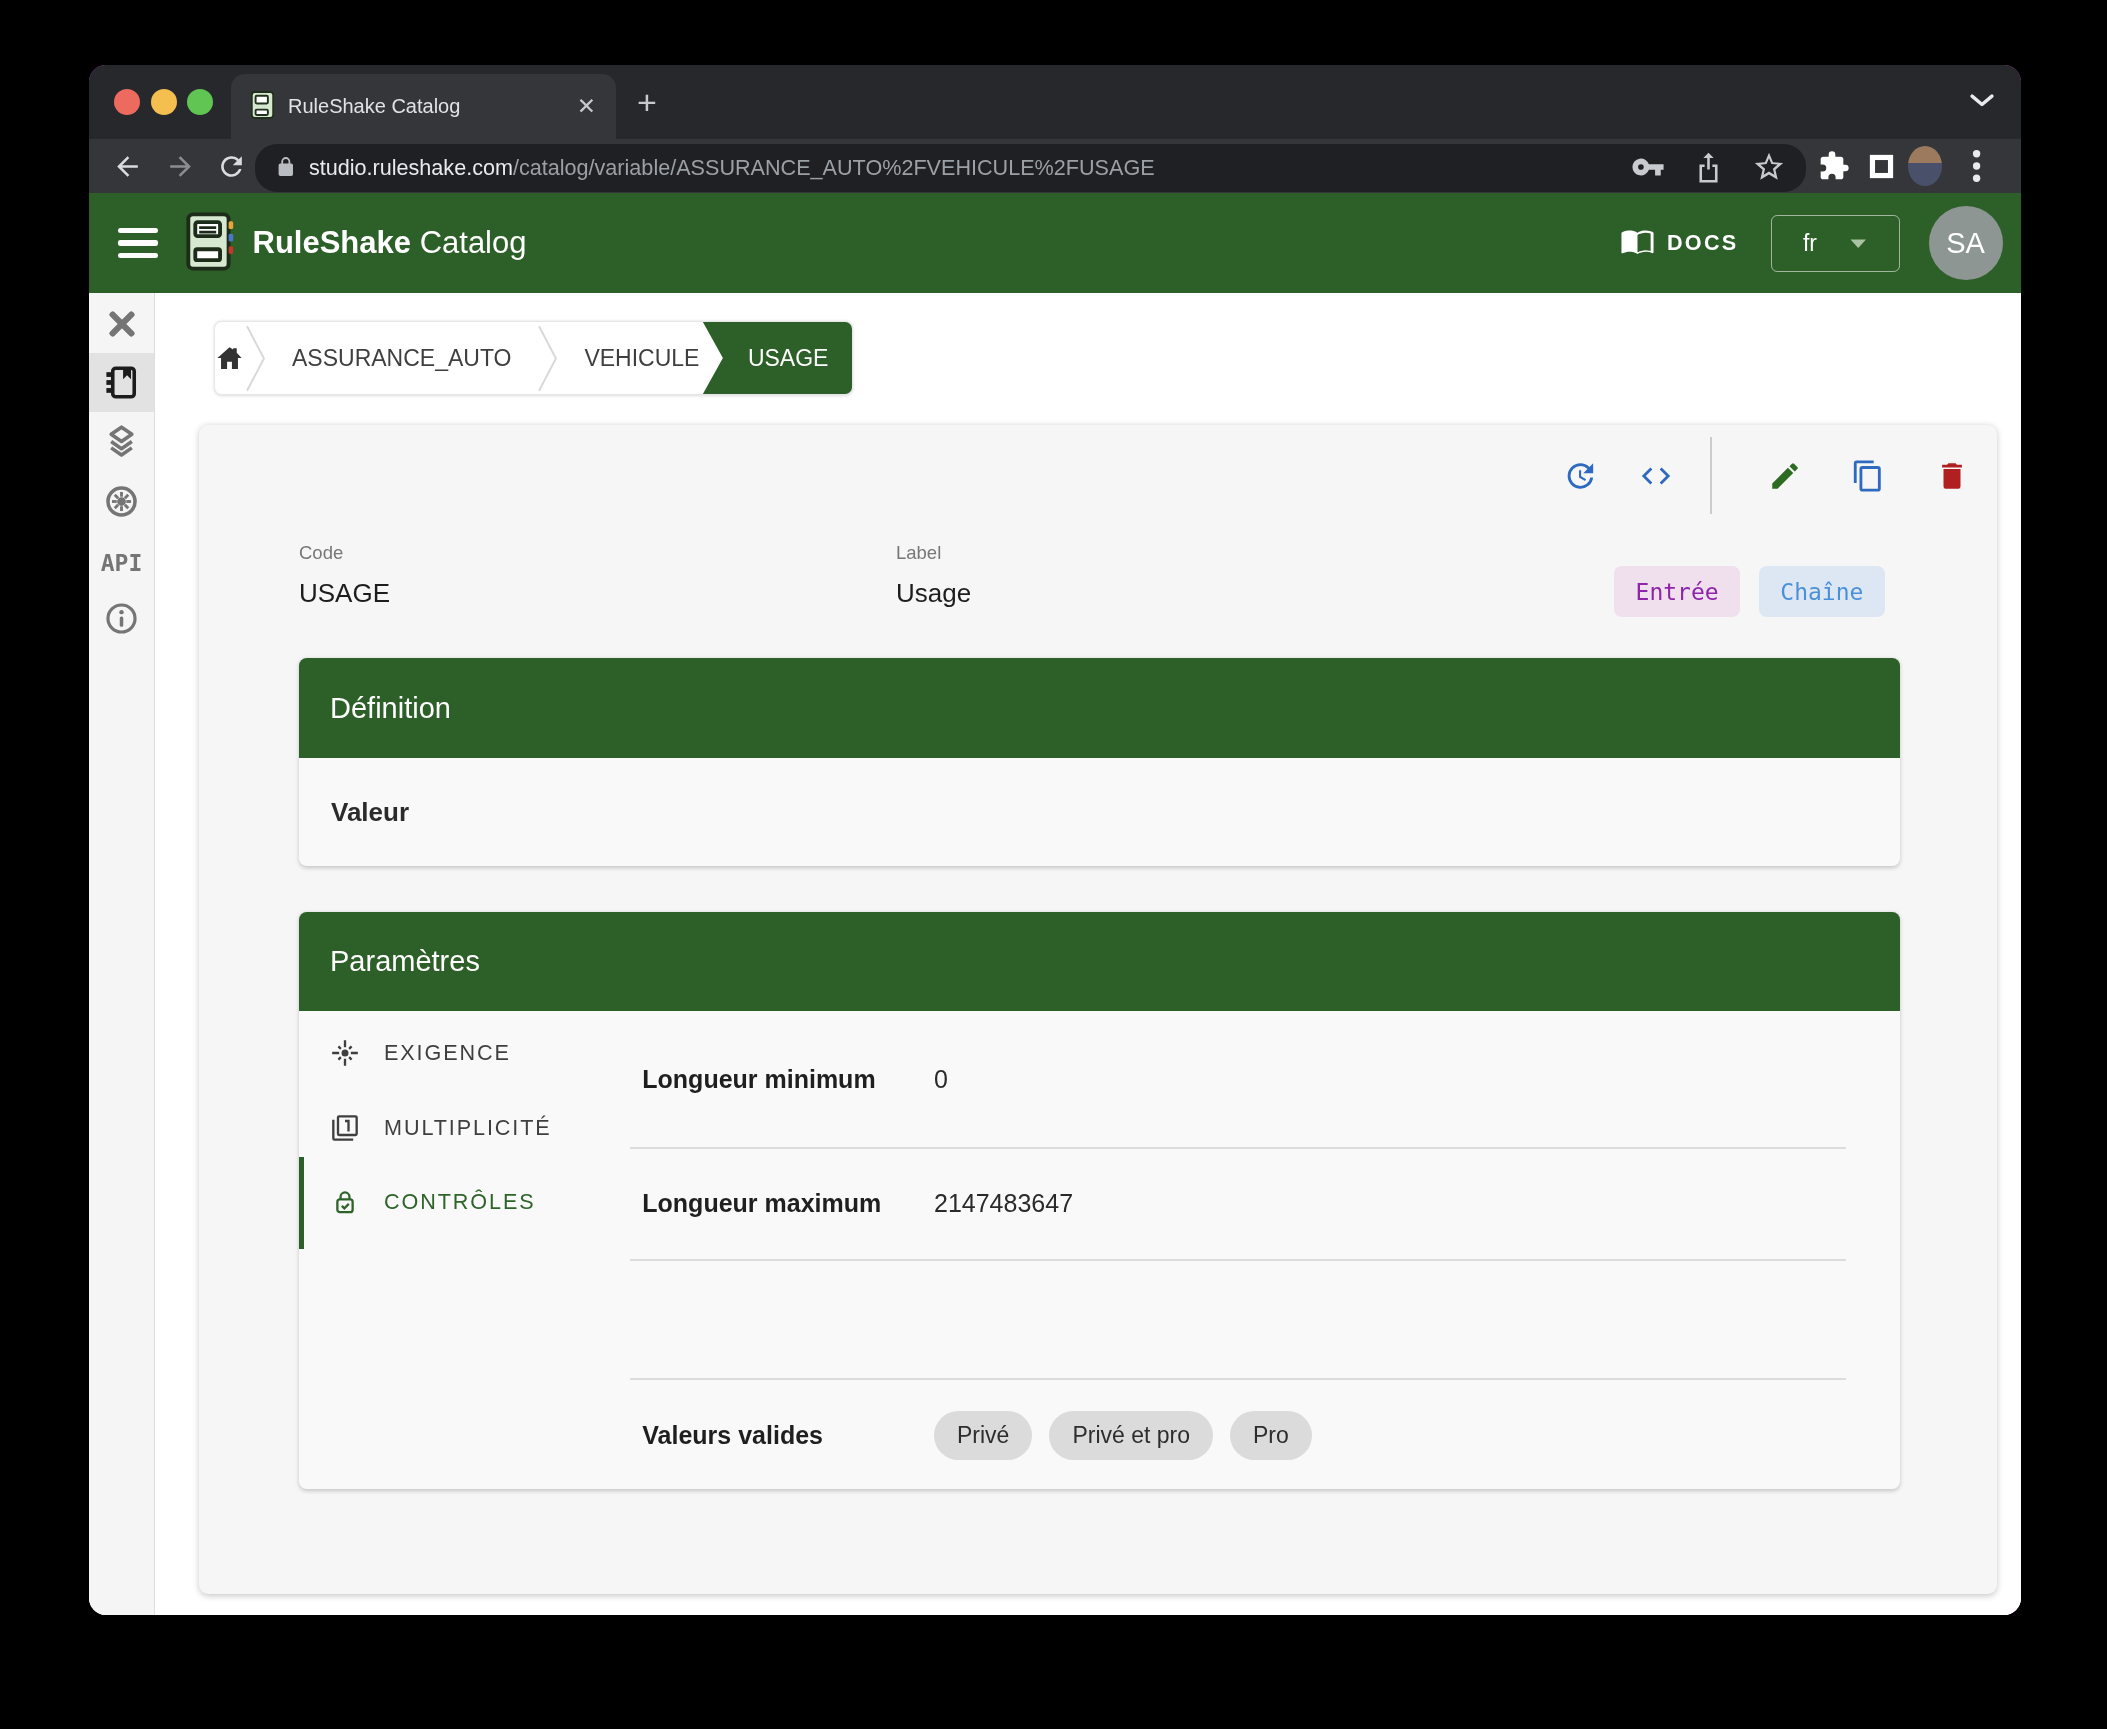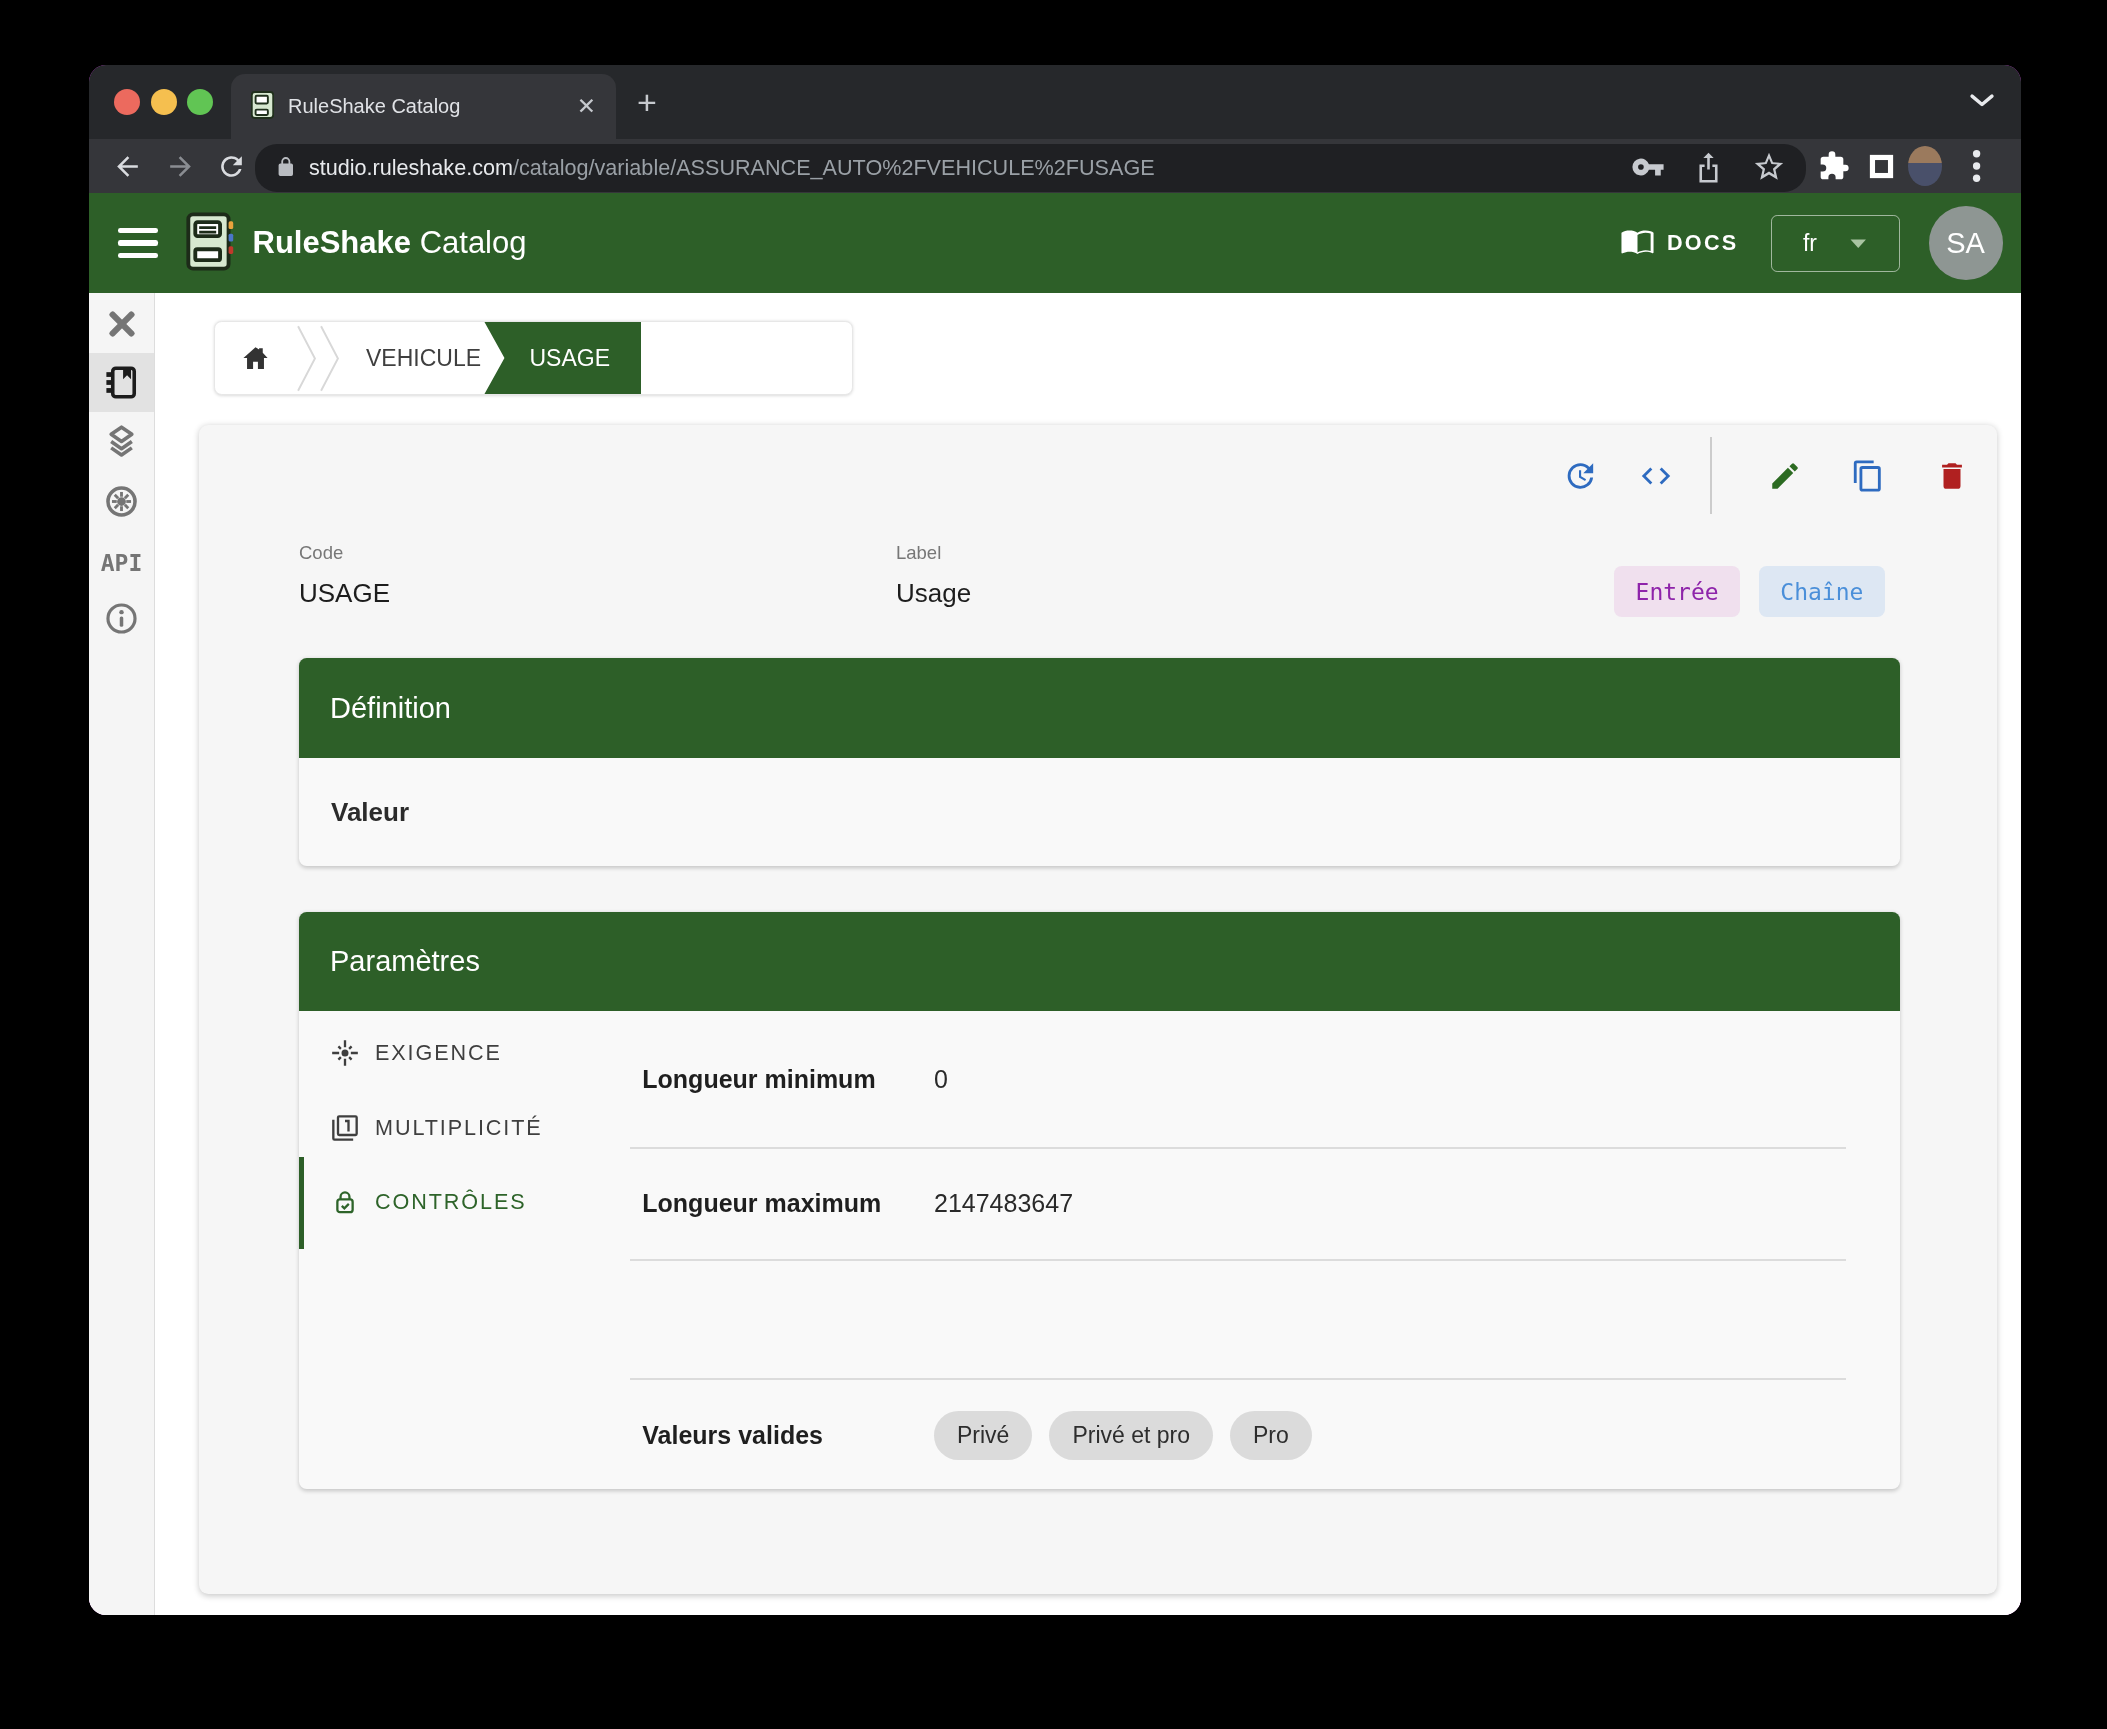--- a/index.html
+++ b/index.html
@@ -86,21 +86,21 @@
   .section-head { background:#2d5f28; color:#fff; font-size:29px; border-radius:7.7px 7.7px 0 0;
                   display:flex; align-items:center; padding-left:31px; }
   .sec-def { top:233px; height:208px; }
   .sec-def .section-head { height:100px; }
   .def-body { height:108px; display:flex; align-items:center; padding-left:32px; font-size:26px; font-weight:700; color:#2b2b2b; }
 
   .sec-par { top:487px; height:577px; }
   .sec-par .section-head { height:99px; }
   .par-body { position:relative; height:479px; }
   .tabcol { position:absolute; left:0; top:0; width:331px; height:100%; }
-  .tabitem { position:absolute; left:0; width:100%; height:69px; display:flex; align-items:center; gap:16px;
+  .tabitem { position:absolute; left:0; width:100%; height:69px; display:flex; align-items:center; gap:25px;
              padding-left:32px; color:#3f3f3f; font-size:21.6px; letter-spacing:1.9px; font-weight:500; }
   .tabitem.active { color:#2e642a; }
   .tab-indicator { position:absolute; left:0; top:146px; width:4.6px; height:92px; background:#2d5f28; }
 
   .fieldpanel { position:absolute; left:331px; top:0; right:0; height:479px; }
   .frow { position:absolute; left:0; right:0; display:flex; align-items:center; }
   .frow .flabel { width:304px; padding-left:12.3px; font-size:25px; font-weight:700; color:#1f1f1f; }
   .frow .fvalue { font-size:25px; color:#2a2a2a; }
   .fdivider { position:absolute; left:0; width:1216px; height:1.5px; background:#dcdcdc; }
   .chips { display:flex; gap:17px;justify-content:center; }
@@ -302,20 +302,21 @@
         <span class="crumb crumb-home">
           <svg width="29" height="28" viewBox="0 0 24 22">
               <path d="M12 2 2 11h3v9h5v-6h4v6h5v-9h3L18 6.6V3h-3v1L12 2z" fill="#333"></path>
             </svg>
         </span>
         <span class="crumb-sep">
           <svg width="23" height="71" viewBox="0 0 30 92">
               <polyline points="4,4 26,46 4,88" fill="none" stroke="#d8d8d8" stroke-width="2.5"></polyline>
             </svg>
         </span>
+        <span class="crumb crumb-text">ASSURANCE_AUTO</span>
         <span class="crumb-sep">
           <svg width="23" height="71" viewBox="0 0 30 92">
               <polyline points="4,4 26,46 4,88" fill="none" stroke="#d8d8d8" stroke-width="2.5"></polyline>
             </svg>
         </span>
         <span class="crumb crumb-text">VEHICULE</span>
         <span class="crumb crumb-active">USAGE</span>
       </div>
 
       <div class="card">

